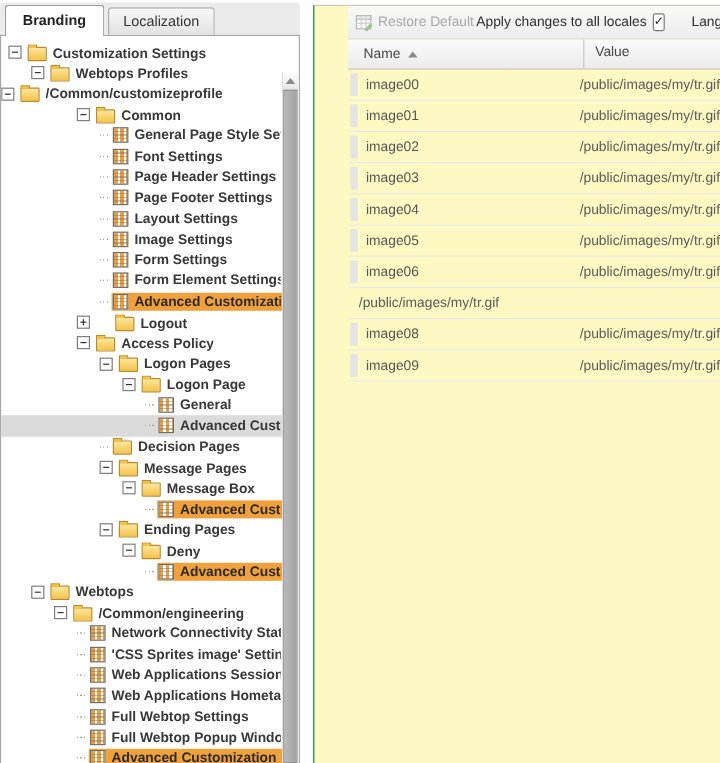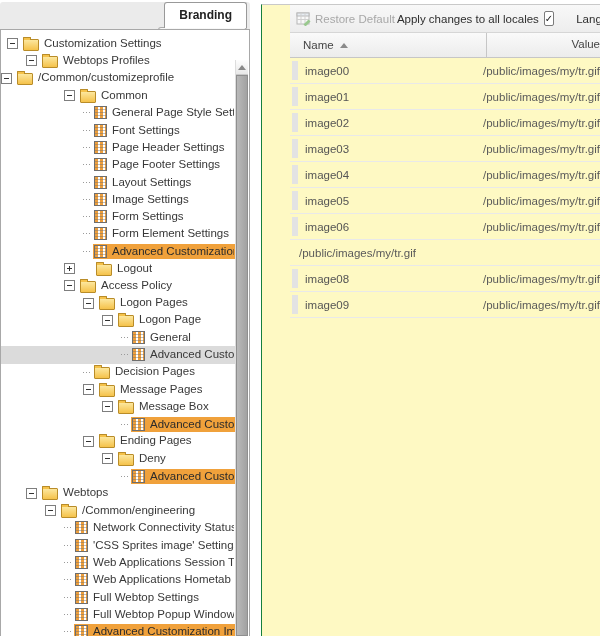--- a/index.html
+++ b/index.html
@@ -1,33 +1,33 @@
 <!DOCTYPE html>
 <html style="--sel: #F0A13B; --hover: #DBDBDB;"><head>
 <meta charset="utf-8">
 <style>
   html,body{margin:0;padding:0;background:#fff;width:600px;height:636px;overflow:hidden;
     font-family:"Liberation Sans","DejaVu Sans",sans-serif;-webkit-font-smoothing:antialiased;}
   .app{position:relative;width:600px;height:636px;background:#fff;}
 
   
   .tabbar{position:absolute;left:0;top:2px;width:250px;height:27px;background:#EBEBEB;
-    border-radius:3px 3px 0 0;display:flex;align-items:flex-end;padding-left:4px;box-sizing:border-box;flex-direction:column;}
+    border-radius:3px 3px 0 0;display:flex;align-items:flex-end;padding-left:4px;box-sizing:border-box;}
   .tab{box-sizing:border-box;border:1px solid #ABABAB;border-bottom:none;border-radius:3px 3px 0 0;
     font-size:12px;color:#333;padding:0 12px;height:23px;line-height:22px;
     background:linear-gradient(#F8F8F8,#E2E2E2);margin-right:3px;position:relative;z-index:1;}
   .tab.active{background:#fff;border-color:#999;font-weight:bold;color:#222;height:26px;
     line-height:25px;margin-bottom:-1px;z-index:3;padding:0 14px;}
 
   .left-tree{position:absolute;left:0;top:29px;width:250px;bottom:0;background:#fff;
     border:1px solid #A8A8A8;border-bottom:none;box-sizing:border-box;z-index:2;}
   .tree-rows{position:absolute;left:0;top:0;right:13px;bottom:0;overflow:hidden;padding-top:5px;}
   .titem{height:17.3px;display:flex;align-items:center;white-space:nowrap;font-size:11.5px;color:#383838;}
   .titem.hoverbg{background:var(--hover,#DBDBDB);}
-  .node{display:flex;align-items:flex-start;flex:1;min-width:0;padding:1px 2px 1px 1px;}
+  .node{display:flex;align-items:flex-end;flex:1;min-width:0;padding:1px 2px 1px 1px;font-weight:bold;}
   .node.selected{background:var(--sel,#F0A13B);color:#2b2b2b;}
   .lbl{margin-left:5px;overflow:hidden;}
   .exp{flex:none;width:9px;height:9px;border:1px solid #7E7E7E;background:#fff;position:relative;margin-right:4px;box-sizing:content-box;}
   .exp::before{content:"";position:absolute;left:2px;right:2px;top:4px;height:1px;background:#333;}
   .exp.plus::after{content:"";position:absolute;top:2px;bottom:2px;left:4px;width:1px;background:#333;}
   .stub{flex:none;width:8px;height:1px;margin-right:2px;
     background-image:repeating-linear-gradient(90deg,#9a9a9a 0 1px,transparent 1px 3px);}
   .folder{flex:none;position:relative;width:14px;height:10px;border:1px solid #B98C28;border-radius:1px;
     background:linear-gradient(180deg,#FCE append79E,#F6C44F);background:linear-gradient(180deg,#FCE79E,#F5C24A);margin-top:2px;}
   .folder::before{content:"";position:absolute;top:-3px;left:-1px;width:6px;height:2px;
@@ -59,21 +59,21 @@
     display:flex;align-items:center;justify-content:center;font-size:10px;line-height:13px;color:#1a1a1a;font-weight:bold;}
   .tsep{margin-left:13px;width:1px;height:15px;background:#C0C0C0;}
   .lang-label{margin-left:9px;color:#2e2e2e;}
 
   .thead{display:flex;height:24px;background:linear-gradient(#FAFAFA,#ECECEC);border-bottom:1px solid #C6C6C6;
     font-size:11.5px;color:#454545;}
   .th{line-height:23px;box-sizing:border-box;}
   .th.name{width:197px;border-right:1px solid #C6C6C6;padding-left:13px;display:flex;align-items:center;text-align:right;}
   .sort-asc{margin-left:6px;width:0;height:0;border-left:4px solid transparent;border-right:4px solid transparent;
     border-bottom:5px solid #8A8A8A;}
-  .th.value{flex:1;padding-left:9px;text-align:right;}
+  .th.value{flex:1;padding-left:9px;}
   .trow{display:flex;align-items:center;height:25px;border-bottom:1px solid #E9E9E9;font-size:11.5px;color:#555;}
   .ncell{display:flex;align-items:center;width:197px;box-sizing:border-box;padding-left:2px;}
   .gutter{width:6px;height:19px;background:#E3E3E3;margin-right:7px;}
   .vcell{flex:1;padding-left:9px;color:#5a5a5a;}
 </style>
 </head>
 <body>
 
 <div class="app">
 

